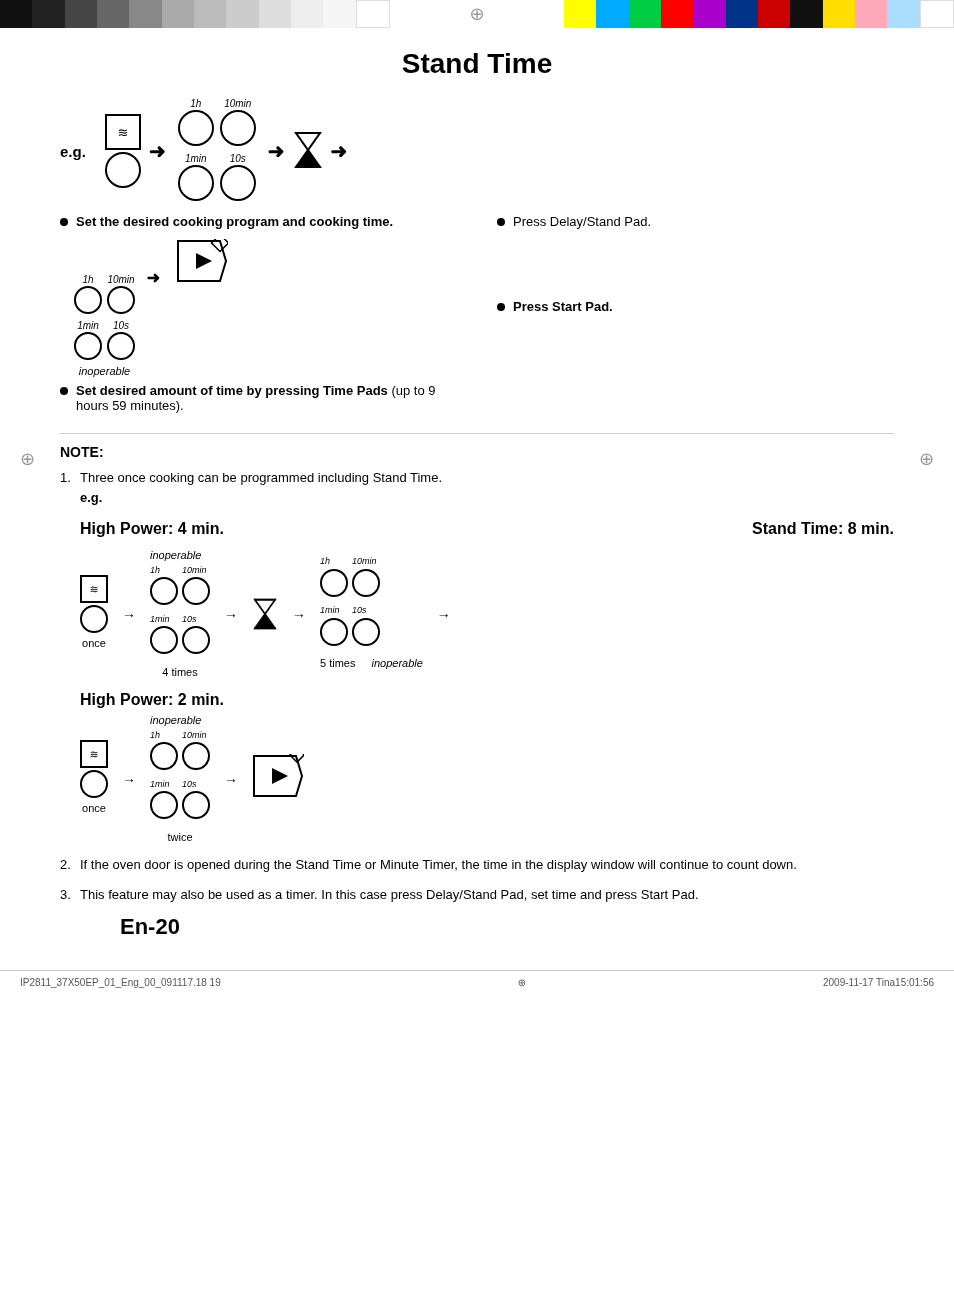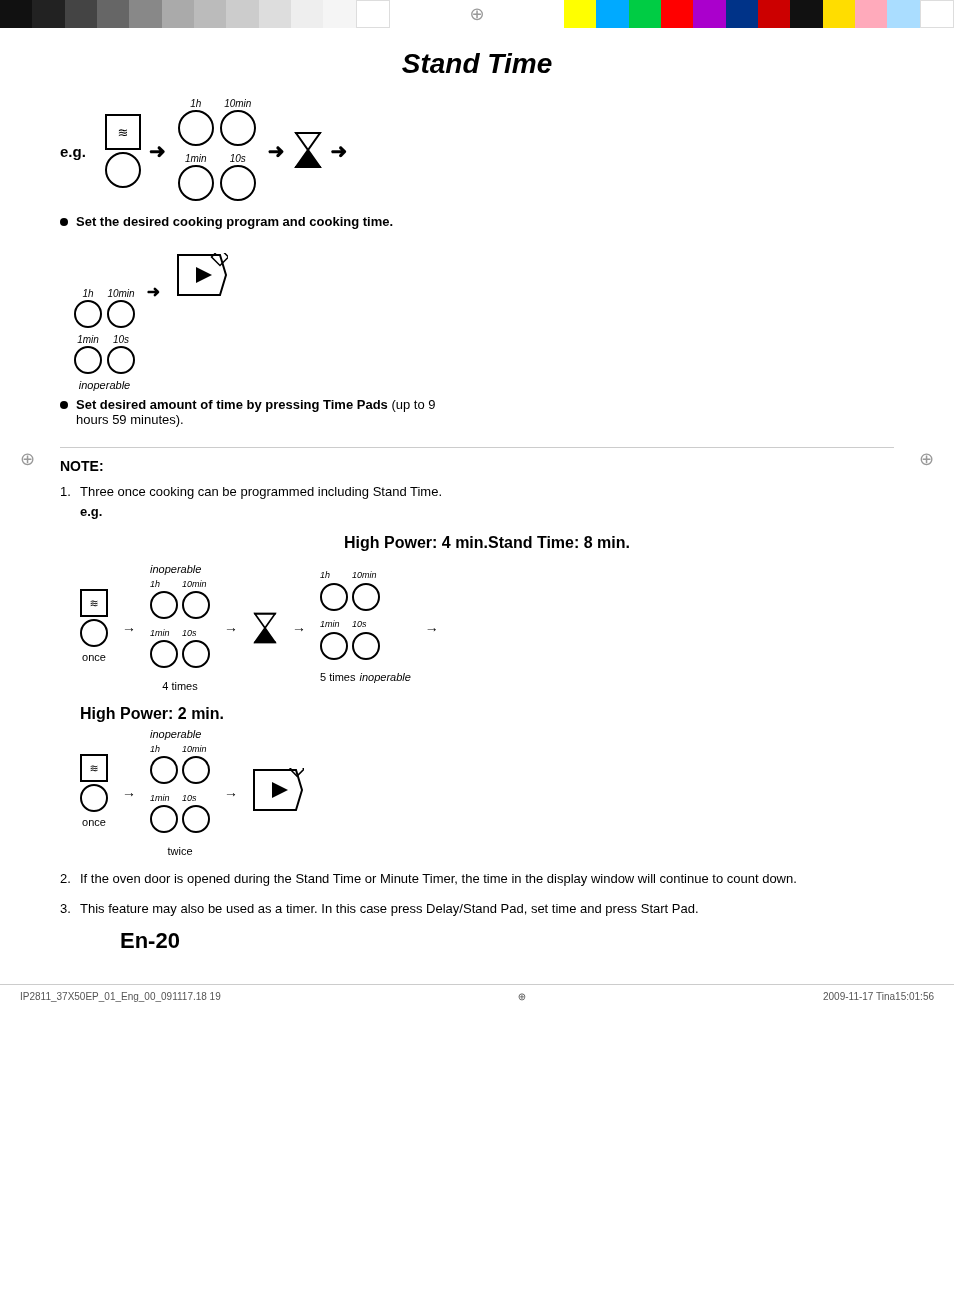--- a/index.html
+++ b/index.html
@@ -19,21 +19,20 @@
 
     .main-content {
       padding: 20px 60px 20px 60px;
     }
 
     h1.title {
       text-align: center;
       font-size: 28px;
       font-weight: bold;
       margin-bottom: 18px;
-      font-style: italic;
     }
 
     .intro-text {
       font-size: 13.5px;
       margin-bottom: 18px;
       line-height: 1.5;
     }
 
     
     .diagram-row {
@@ -137,21 +136,21 @@
       position: absolute;
       left: 0;
     }
 
     
     .stage-section {
       margin: 10px 0;
     }
     .stage-header {
       display: flex;
-      justify-content: center;
+      justify-content: space-between;
       margin-bottom: 6px;
     }
     .stage-title {
       font-size: 16px;
       font-weight: bold;
     }
 
     .label-below {
       font-size: 11px;
       text-align: center;
@@ -309,21 +308,21 @@
         <line x1="2" y1="2" x2="28" y2="2" stroke="#000" stroke-width="2"></line>
         <line x1="2" y1="36" x2="28" y2="36" stroke="#000" stroke-width="2"></line>
       </svg>
     </div>
 
     <span class="arrow">➜</span>
   </div>
 
   <div class="two-col">
     <div class="col-left">
-      <div style="display:flex; align-items:flex-start; margin-bottom:24px;">
+      <div style="display:flex; align-items:flex-start; margin-bottom:10px;">
         <span class="bullet-dot"></span>
         <span><strong>Set the desired cooking program and cooking time.</strong></span>
       </div>
 
       <div style="margin-left:10px; margin-bottom:6px;">
         <div class="btn-group" style="display:inline-flex;">
           <div style="display:flex; gap:5px;">
             <div>
               <div class="btn-group-label" style="font-style:italic; font-size:10px;">1h</div>
               <div class="btn-circle-sm"></div>
@@ -359,23 +358,31 @@
       <div style="display:flex; align-items:flex-start;">
         <span class="bullet-dot"></span>
         <span>
           <strong>Set desired amount of time by pressing Time Pads</strong>
           <span> (up to 9 hours 59 minutes).</span>
         </span>
       </div>
     </div>
 
     <div class="col-right">
+      <div style="display:flex; align-items:flex-start; margin-bottom:10px;">
+        <span class="bullet-dot"></span>
+        <span>Press Delay/Stand Pad.</span>
+      </div>
 
       <div style="height:60px;"></div>
 
+      <div style="display:flex; align-items:flex-start;">
+        <span class="bullet-dot"></span>
+        <span><strong>Press Start Pad.</strong></span>
+      </div>
     </div>
   </div>
 
   <div class="note-section">
     <div class="note-title">NOTE:</div>
 
     <ol class="numbered-list">
       <li>
         <span class="num">1.</span>
         <span>Three once cooking can be programmed including Stand Time.</span>
@@ -454,21 +461,21 @@
                 <div style="display:flex; gap:4px;">
                   <div>
                     <div style="font-size:9px; font-style:italic;">1min</div>
                     <div class="btn-circle-sm"></div>
                   </div>
                   <div>
                     <div style="font-size:9px; font-style:italic;">10s</div>
                     <div class="btn-circle-sm"></div>
                   </div>
                 </div>
-                <div style="display:flex; gap:4px;">
+                <div style="display:flex; gap:16px;">
                   <div class="label-below">5 times</div>
                   <div class="label-below inoperable-text">inoperable</div>
                 </div>
               </div>
             </div>
 
             <span class="arrow" style="font-size:14px;">→</span>
           </div>
 
           <div style="margin-top:8px;">

